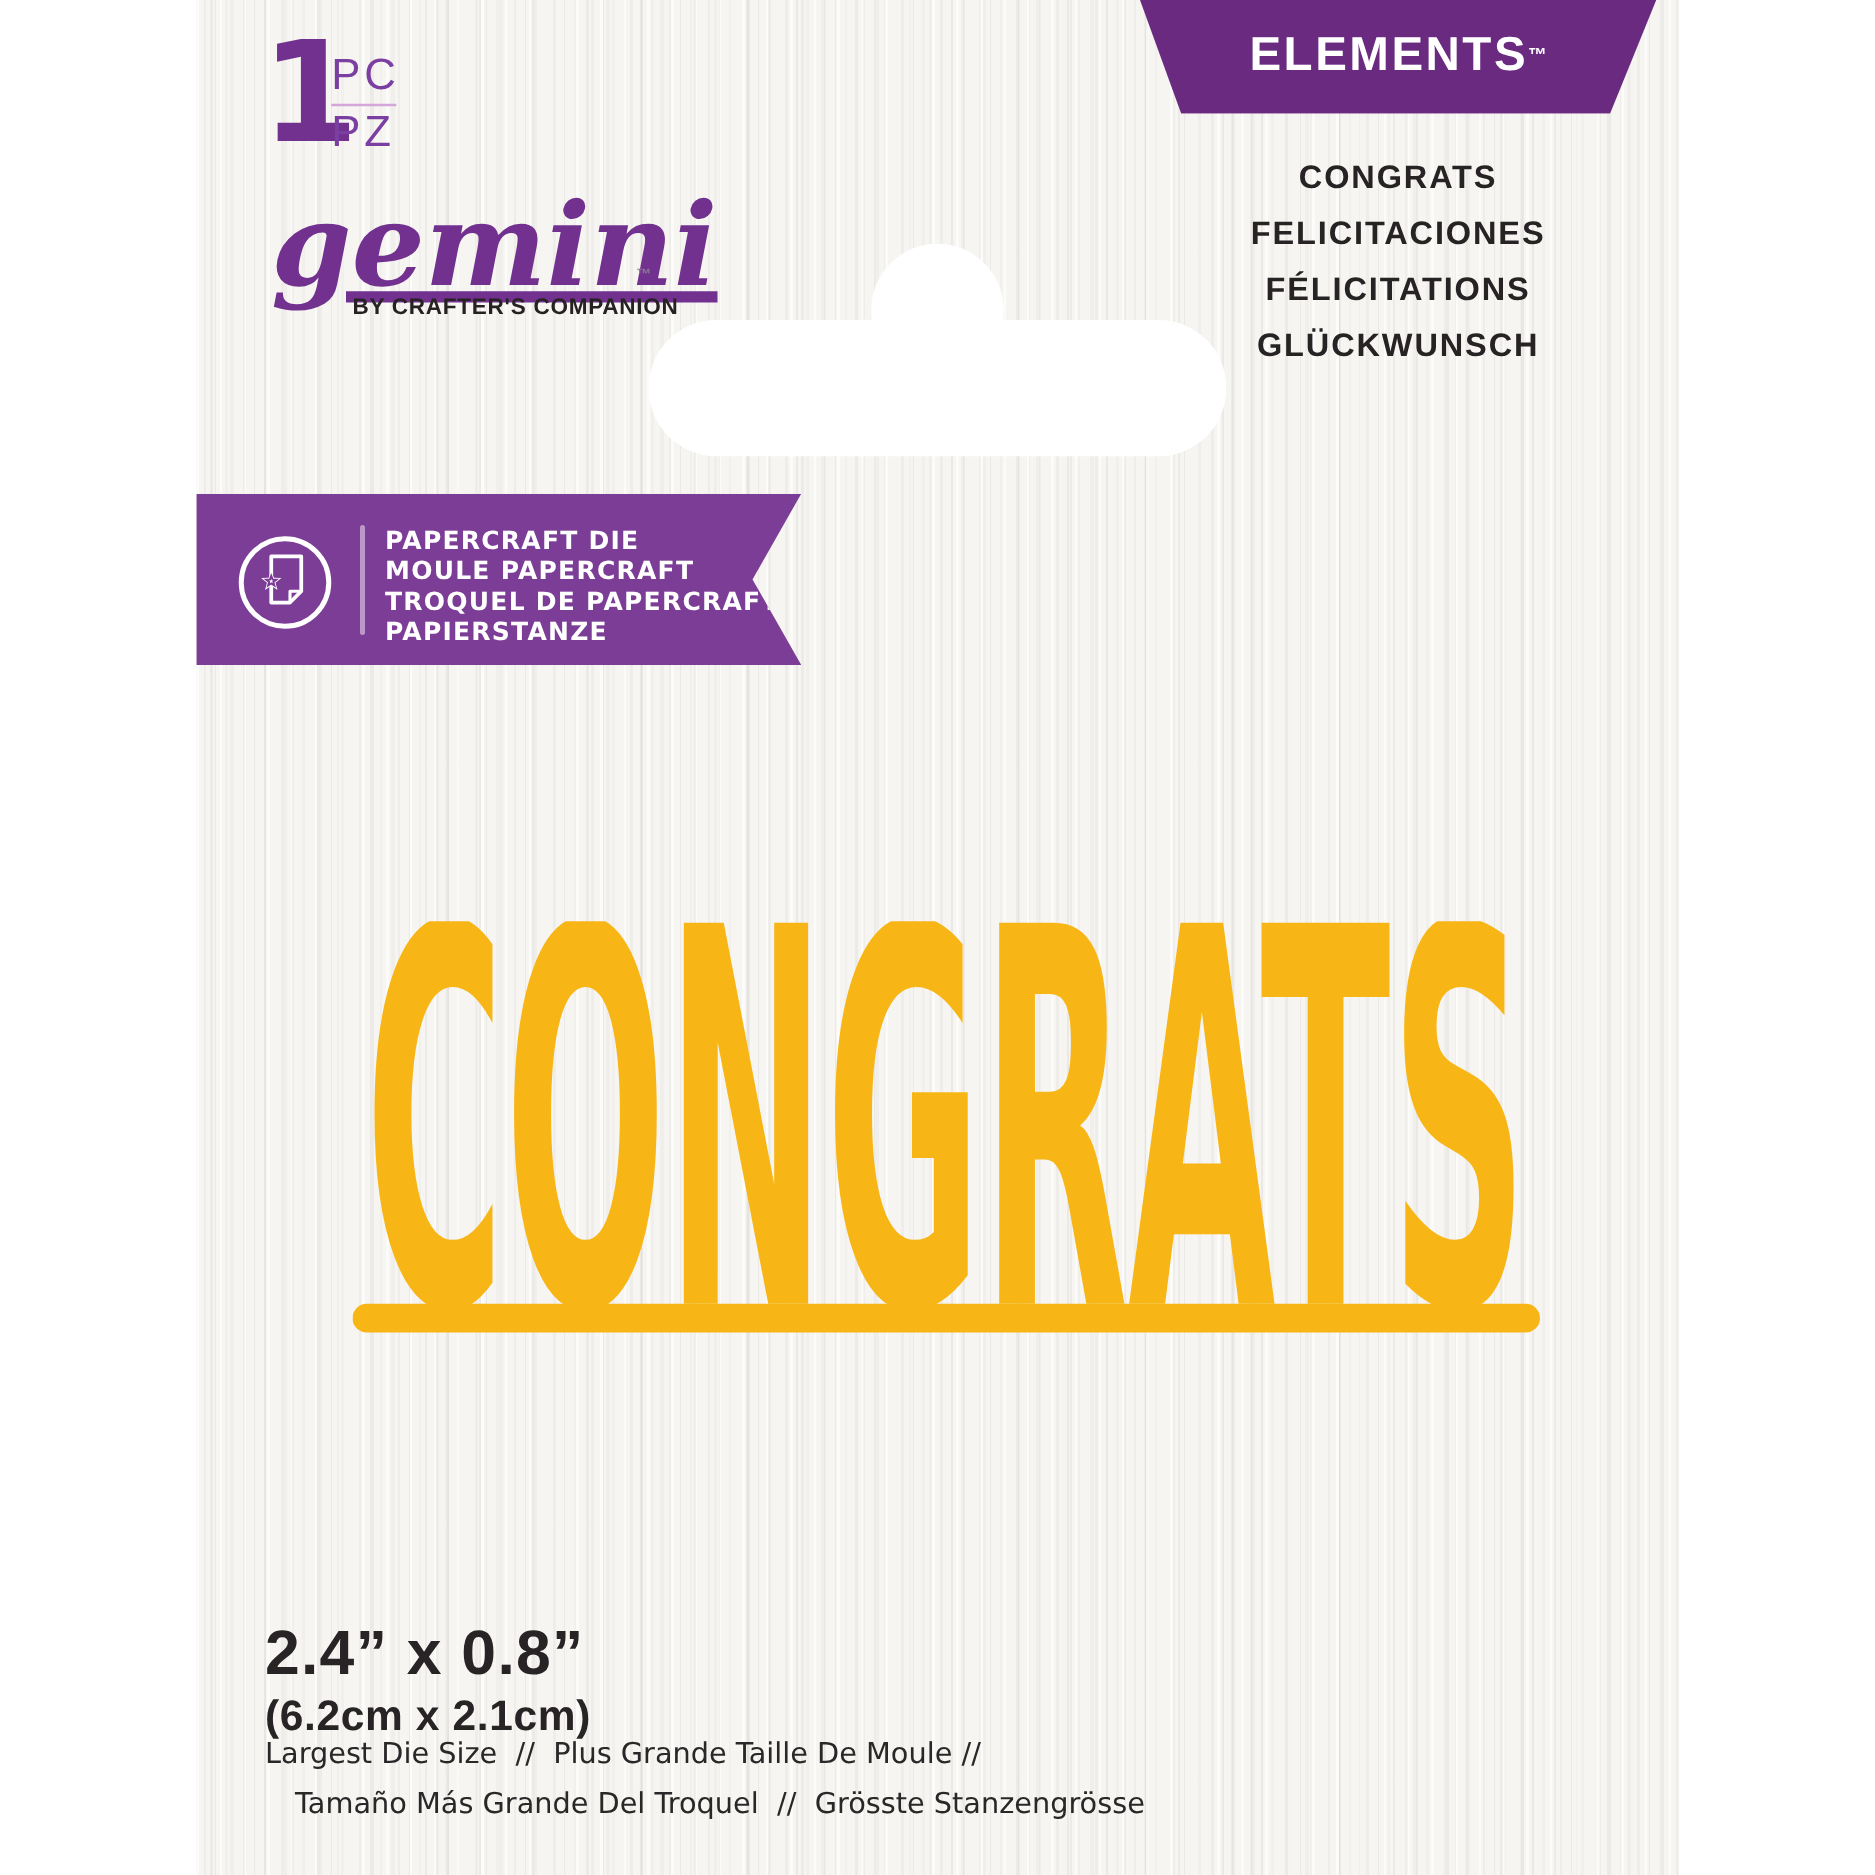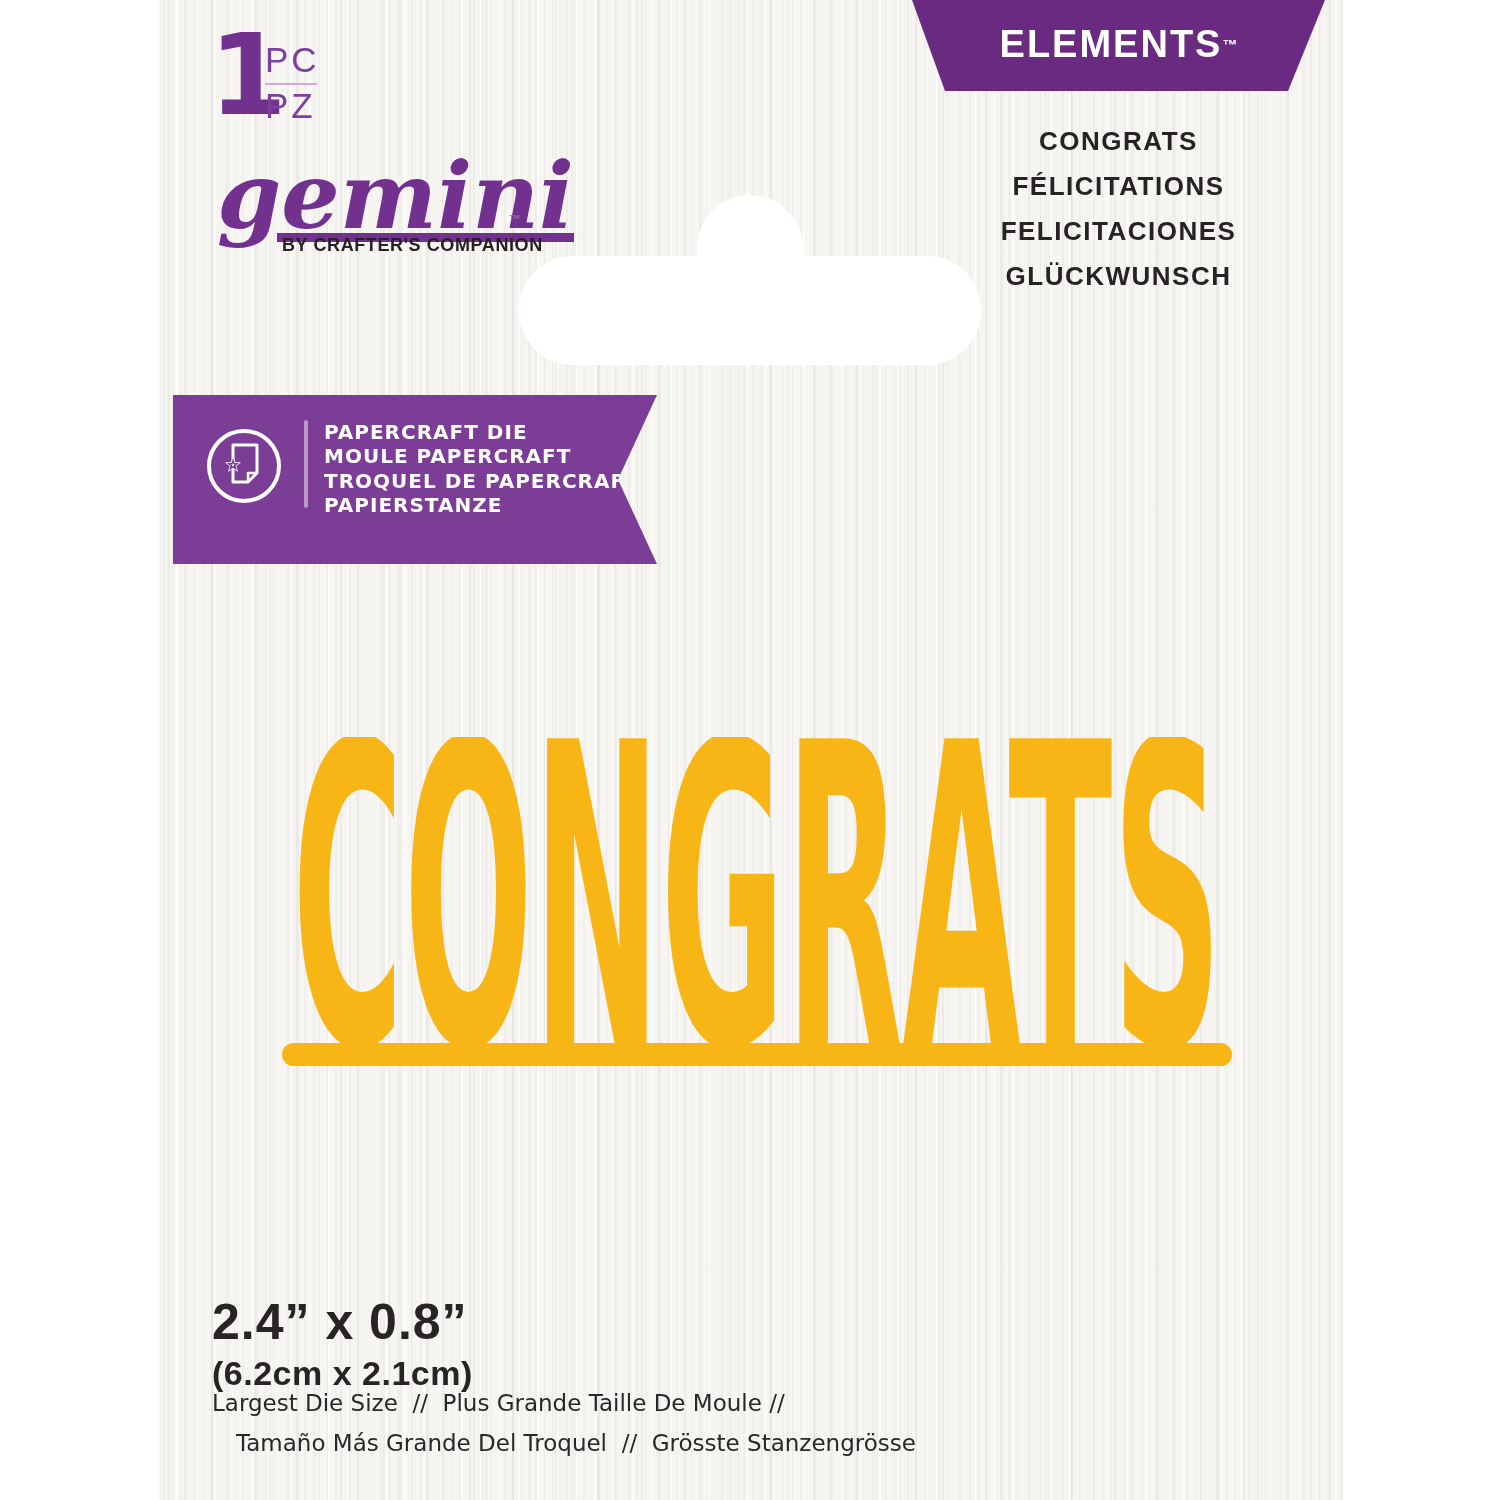--- a/index.html
+++ b/index.html
@@ -36,21 +36,21 @@
   .banner{left:755px;top:0;width:413px;height:91px;background:#692A80;
     clip-path:polygon(0 0,100% 0,calc(100% - 37px) 100%,33px 100%);
     display:flex;align-items:center;justify-content:center;padding-bottom:2px;box-sizing:border-box;}
   .banner-label{color:#ffffff;font-weight:bold;font-size:38px;letter-spacing:2px;}
   .banner-tm{color:#ffffff;font-weight:bold;font-size:15px;vertical-align:18px;letter-spacing:0;}
 
   
   .langs{left:755px;top:119px;width:413px;text-align:center;color:#272324;font-weight:bold;font-size:26px;letter-spacing:1.5px;line-height:45px;}
 
   
-  .ribbon{left:16px;top:395px;width:484px;height:169px;background:#7C3D96;
+  .ribbon{left:0;top:395px;width:484px;height:137px;background:#7C3D96;
     clip-path:polygon(0 0,100% 0,calc(100% - 39px) 50%,100% 100%,0 100%);}
   .ribbon-icon{position:absolute;left:34px;top:34px;width:66px;height:66px;border:4px solid #ffffff;border-radius:50%;box-sizing:content-box;}
   .ribbon-divider{position:absolute;left:131px;top:25px;width:3.5px;height:88px;background:rgba(255,255,255,0.48);border-radius:2px;}
   .ribbon-lines{position:absolute;left:151px;top:25px;color:#ffffff;font-family:"DejaVu Sans",sans-serif;font-weight:bold;font-size:20px;letter-spacing:1px;line-height:24.3px;}
 
   
   .die{left:125px;top:737px;width:950px;height:332px;}
   .die svg{display:block;}
   .die text{font-family:"DejaVu Sans",sans-serif;font-weight:bold;}
 
@@ -81,22 +81,22 @@
     <div class="abs hang-bump"></div>
     <div class="abs hang-pill"></div>
 
     <div class="abs banner">
       <span class="banner-label">ELEMENTS</span>
         <span class="banner-tm">™</span>
     </div>
 
     <div class="abs langs">
       <div>CONGRATS</div>
+      <div>FELICITACIONES</div>
       <div>FÉLICITATIONS</div>
-      <div>FELICITACIONES</div>
       <div>GLÜCKWUNSCH</div>
     </div>
 
     <div class="abs ribbon">
       <div class="ribbon-icon">
         <svg width="66" height="66" viewBox="0 0 66 66">
           <path d="M22 12 H46 V40 L37 49 H22 Z" fill="none" stroke="#ffffff" stroke-width="3" stroke-linejoin="round"></path>
           <path d="M46 40 H37 V49" fill="none" stroke="#ffffff" stroke-width="2.5" stroke-linejoin="round"></path>
           <path d="M22 23.5 L24.1 29.1 L30.1 29.4 L25.4 33.1 L27 38.9 L22 35.6 L17 38.9 L18.6 33.1 L13.9 29.4 L19.9 29.1 Z" fill="#ffffff"></path>
           <path d="M22 27.75 L23.05 30.55 L26.05 30.7 L23.7 32.55 L24.5 35.45 L22 33.8 L19.5 35.45 L20.3 32.55 L17.95 30.7 L20.95 30.55 Z" fill="none" stroke="#7C3D96" stroke-width="1.6"></path>

